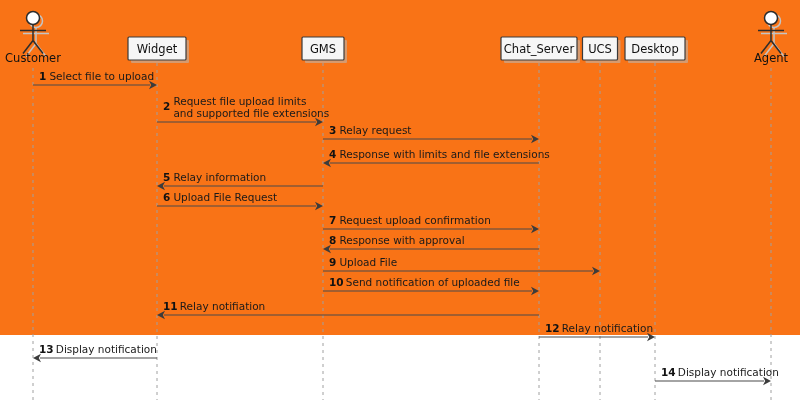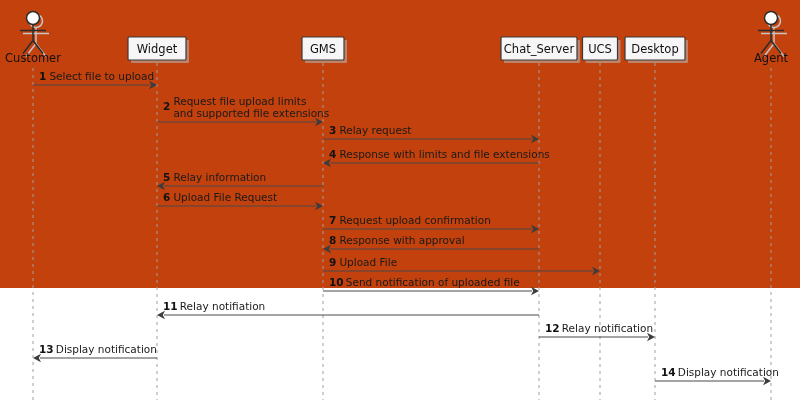--- a/index.html
+++ b/index.html
@@ -10,22 +10,22 @@
   }
   body {
     width: 800px;
     height: 402px;
     font-family: "DejaVu Sans", "Liberation Sans", sans-serif;
     overflow: hidden;
   }
   #diagram-root {
     position: relative;
     width: 800px;
-    height: 288px;
-    background: #c2410c;
+    height: 335px;
+    background: #f97316;
   }
   svg.diagram-canvas {
     display: block;
     width: 800px;
     height: 402px;
   }
   .lifeline-dash {
     stroke: #a0a0a0;
     stroke-width: 1;
     stroke-dasharray: 3 4;

